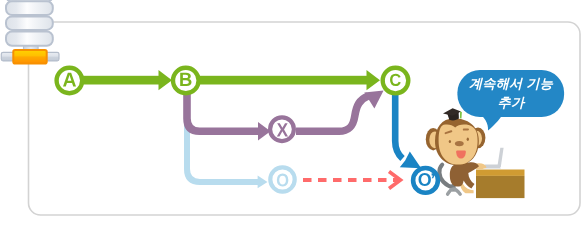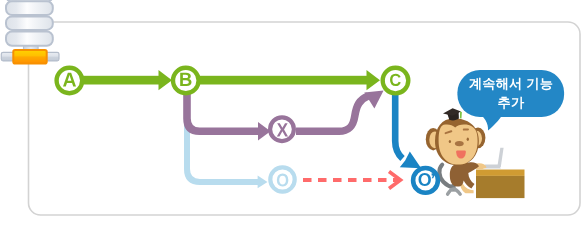--- a/index.html
+++ b/index.html
@@ -1,19 +1,19 @@
 <!DOCTYPE html>
 <html><head>
 <meta charset="utf-8">
 <style>
   html,body{margin:0;padding:0;background:#ffffff;}
   body{width:583px;height:220px;overflow:hidden;font-family:"Liberation Sans",sans-serif;-webkit-font-smoothing:antialiased;text-rendering:geometricPrecision;}
   svg text{paint-order:stroke;}
   .sr{font-size:0;opacity:0;pointer-events:none;}
-  #stage{position:relative;width:583px;height:220px;}
+  #stage{position:relative;width:583px;height:220px;font-style:italic;}
   svg{display:block;}
 </style>
 </head>
 <body>
 
 <div id="stage">
   <svg width="583" height="220" viewBox="0 0 583 220">
 
     <path id="frame" d="M 40 22 L 568 22 A 12 12 0 0 1 580 34 L 580 203 A 12 12 0 0 1 568 215 L 40.5 215 A 12 12 0 0 1 28.5 203 L 28.5 34 A 12 12 0 0 1 40.5 22 Z" fill="none" stroke="#d3d3d3" stroke-width="1.6"></path>
 

